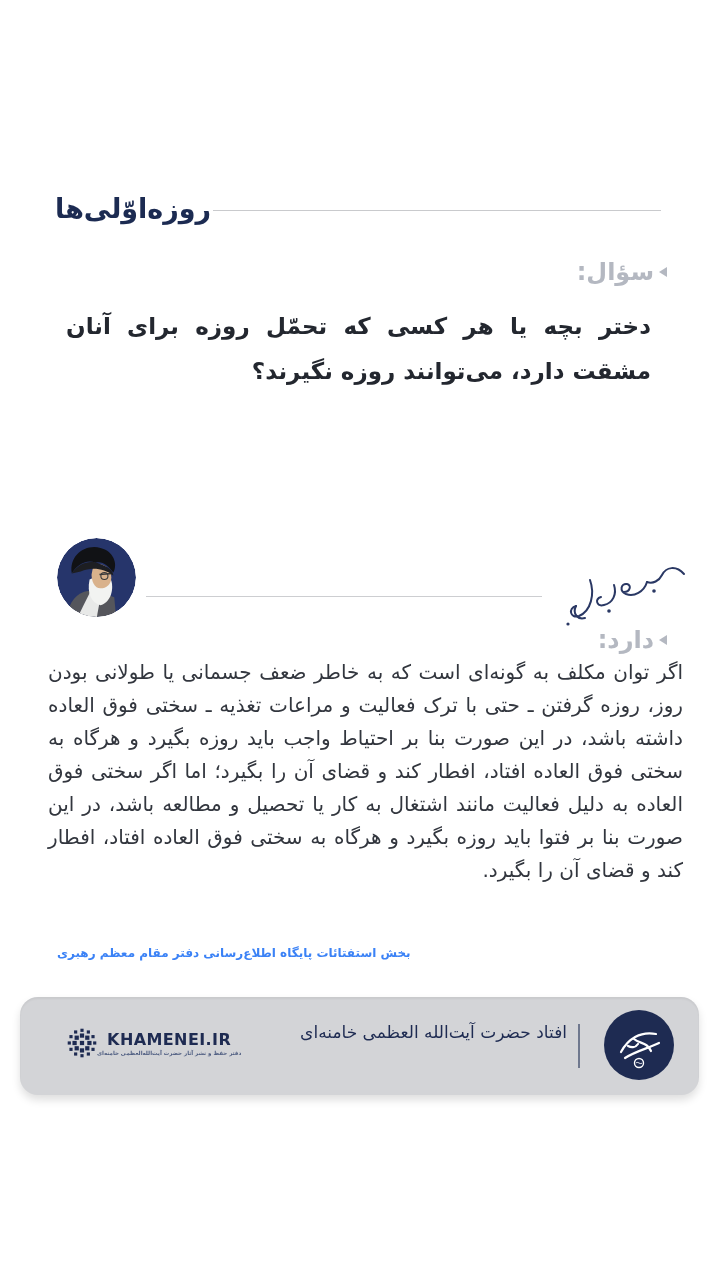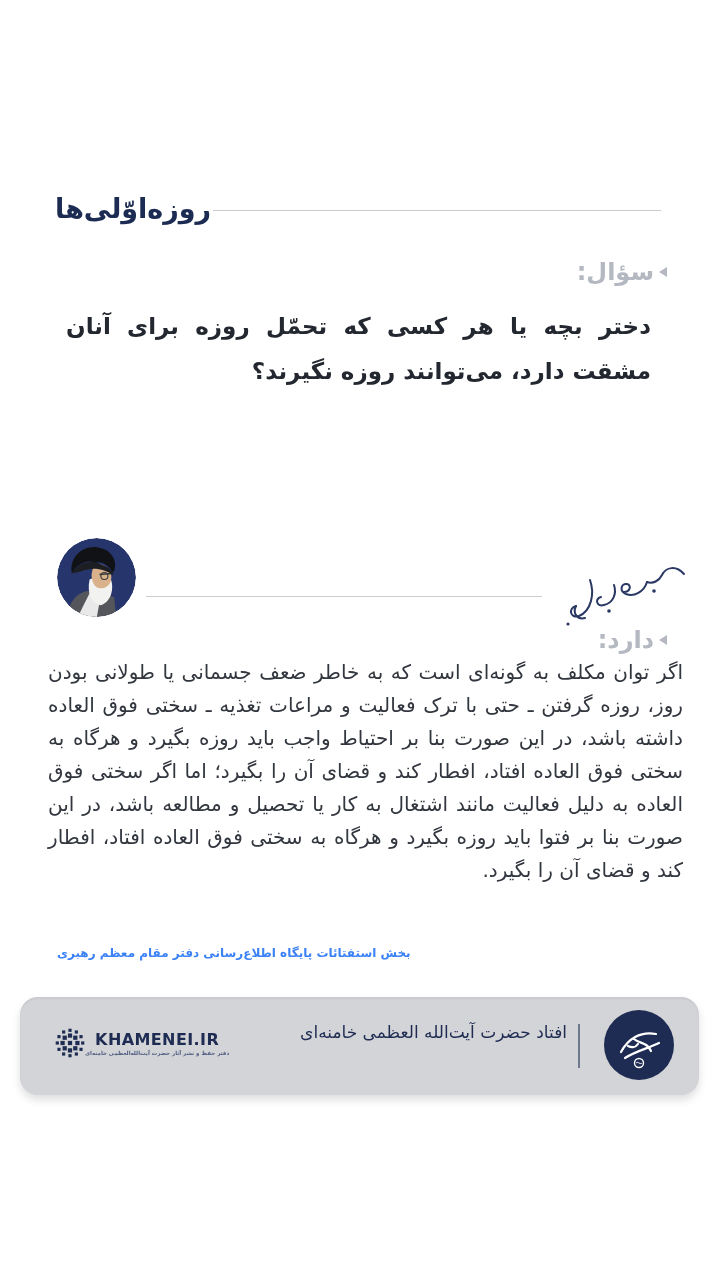--- a/index.html
+++ b/index.html
@@ -32,21 +32,21 @@
   .credit{position:absolute;left:57px;top:946px;direction:rtl;white-space:nowrap;
           font-size:12px;font-weight:700;color:#3b82f6;}
   
   .bar{position:absolute;left:20px;top:997px;width:679px;height:98px;border-radius:18px;
        background:#d3d4d7;box-shadow:0 5px 9px rgba(0,0,0,0.13), inset 0 2px 2px rgba(0,0,0,0.05);}
   .emblem{position:absolute;right:25px;top:13px;width:70px;height:70px;}
   .vsep{position:absolute;right:119px;top:27px;width:2px;height:44px;background:#1e2b52;opacity:.55;}
   .bar-text{position:absolute;right:132px;top:23px;direction:rtl;text-align:right;color:#1e2b52;}
   .bar-heading{font-size:18px;font-weight:700;line-height:25px;}
   .bar-sub{font-size:17px;font-weight:500;line-height:25px;}
-  .brand{position:absolute;left:32px;top:27px;display:flex;align-items:flex-start;}
+  .brand{position:absolute;left:44px;top:27px;display:flex;align-items:flex-start;}
   .gear{width:36px;height:36px;display:inline-block;margin-top:1px;margin-right:-3px;}
   .brand-col{display:flex;flex-direction:column;align-items:center;margin-top:7px;}
   .brand-name{font-size:16px;font-weight:700;letter-spacing:.4px;color:#1e2b52;line-height:18px;}
   .brand-tag{font-size:5.5px;font-weight:700;color:#4d5c80;direction:rtl;margin-top:1px;white-space:nowrap;}
 </style>
 </head>
 <body>
 
 <div class="canvas">
 

